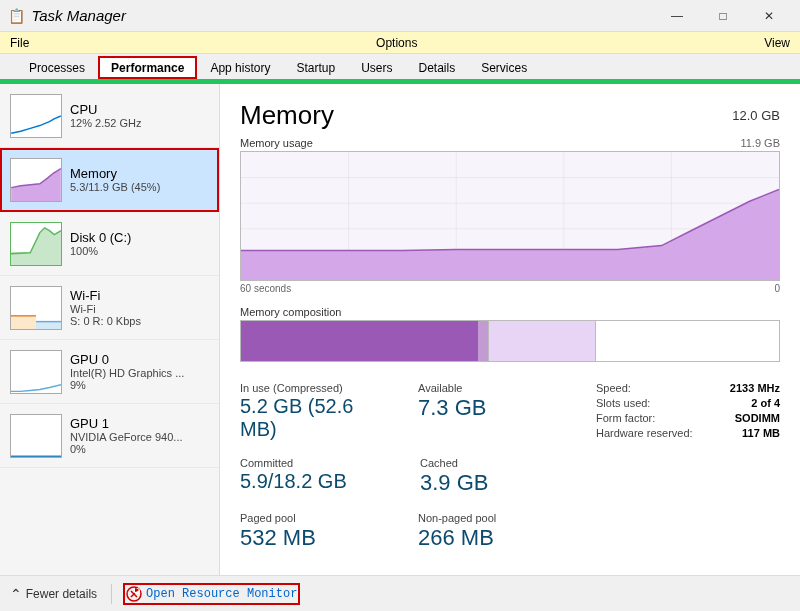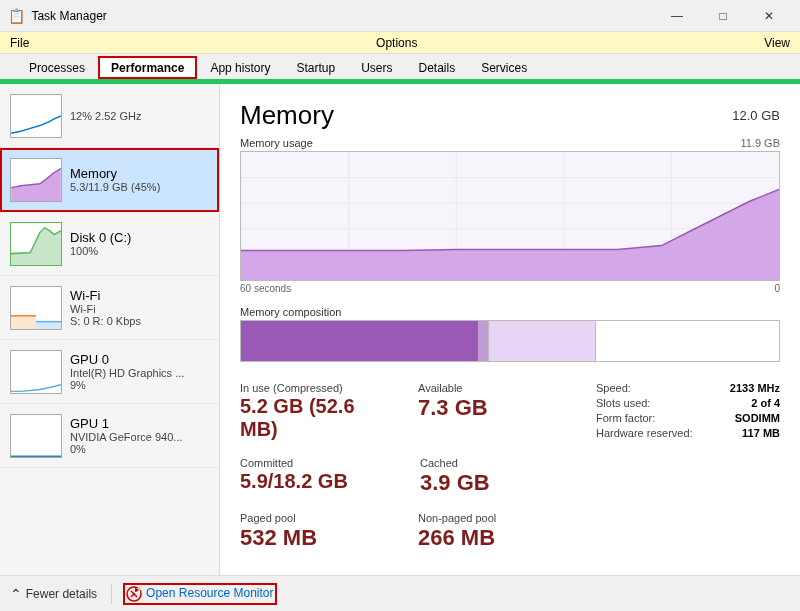--- a/index.html
+++ b/index.html
@@ -9,21 +9,21 @@
     .title-bar {
       background: #f0f0f0;
       height: 32px;
       display: flex;
       align-items: center;
       padding: 0 8px;
       border-bottom: 1px solid #ddd;
       user-select: none;
     }
     .title-bar-icon { margin-right: 6px; font-size: 14px; }
-    .title-bar-title { font-size: 12px; flex: 1; }
+    .title-bar-title { font-size: 15px; flex: 1; font-style: italic; }
     .title-bar-controls { display: flex; gap: 0; }
     .title-bar-btn {
       width: 46px; height: 32px;
       border: none; background: transparent;
       cursor: pointer; font-size: 12px; color: #333;
       display: flex; align-items: center; justify-content: center;
     }
     
     
     .menu-bar {
@@ -154,46 +154,47 @@
       margin-bottom: 16px;
     }
     .comp-segment {
       height: 100%;
     }
     .stat-group {
       padding: 4px 0;
       padding-right: 20px;
     }
     .stat-label { font-size: 11px; color: #444; margin-bottom: 1px; }
-    .stat-value { font-size: 22px; font-weight: 700; color: #7f1d1d; }
+    .stat-value { font-size: 22px; font-weight: 400; color: #0c4a6e; }
     .right-stat-row { display: flex; justify-content: space-between; margin-bottom: 3px; }
     .right-stat-label { font-size: 11px; color: #444; margin-right: 20px; white-space: nowrap; }
     .right-stat-value { font-size: 11px; font-weight: 600; color: #000; }
     
     
     .bottom-bar {
       height: 36px;
       background: #f0f0f0;
       border-top: 1px solid #ddd;
       display: flex;
       align-items: center;
       padding: 0 10px;
       gap: 8px;
     }
     .fewer-details-btn {
       display: flex; align-items: center; gap: 4px;
       cursor: pointer; background: none; border: none;
       font-size: 12px; color: #333;
     }
     .resource-monitor-link {
-      display: flex; gap: 4px;
+      display: flex; align-items: center; gap: 4px;
       cursor: pointer; color: #0066cc; font-size: 12px;
       text-decoration: none;
       outline: 2px solid #c00;
       outline-offset: 1px;
+      font-family: Liberation Mono, monospace;
     }
     .divider-v { width: 1px; height: 20px; background: #ccc; margin: 0 6px; }
 
     
     .mem-chart-svg { width: 100%; height: 100%; }
   </style>
 </head>
 <body>
 
 <div class="title-bar">
@@ -227,20 +228,21 @@
   <div class="sidebar">
 
     <div class="sidebar-item">
       <div class="sidebar-thumbnail thumb-cpu">
         <svg viewBox="0 0 52 44" class="mem-chart-svg">
           <rect width="52" height="44" fill="white"></rect>
           <polyline points="0,40 10,38 20,35 30,32 35,30 40,28 45,25 52,22" fill="none" stroke="#0078d4" stroke-width="1.5"></polyline>
         </svg>
       </div>
       <div class="sidebar-item-info">
+        <div class="sidebar-item-name">CPU</div>
         <div class="sidebar-item-detail">12%  2.52 GHz</div>
       </div>
     </div>
 
     <div class="sidebar-item active">
       <div class="sidebar-thumbnail thumb-memory">
         <svg viewBox="0 0 52 44" class="mem-chart-svg">
           <rect width="52" height="44" fill="white"></rect>
           <polygon points="0,44 0,30 10,28 20,27 30,26 38,20 44,15 52,10 52,44" fill="#d4a8e8" stroke="none"></polygon>
           <polyline points="0,30 10,28 20,27 30,26 38,20 44,15 52,10" fill="none" stroke="#9b59b6" stroke-width="1.5"></polyline>

